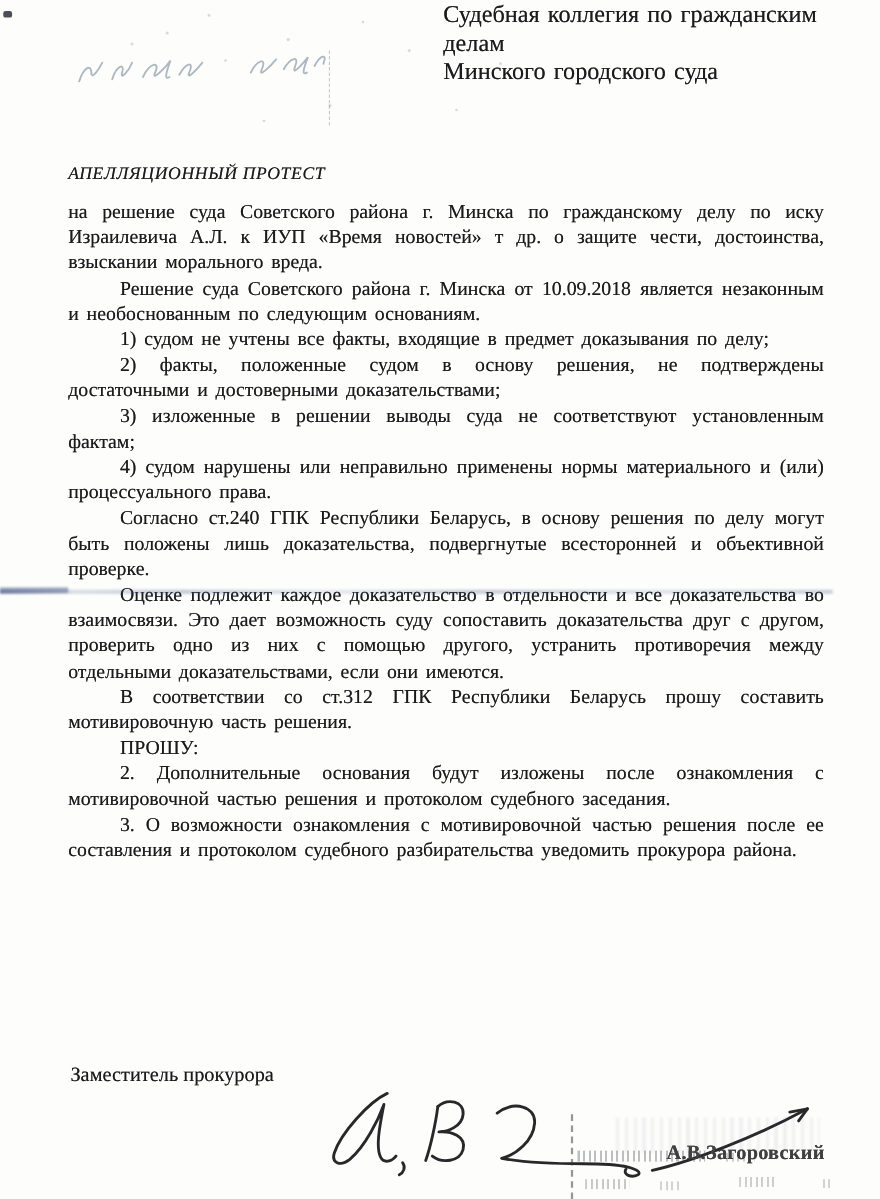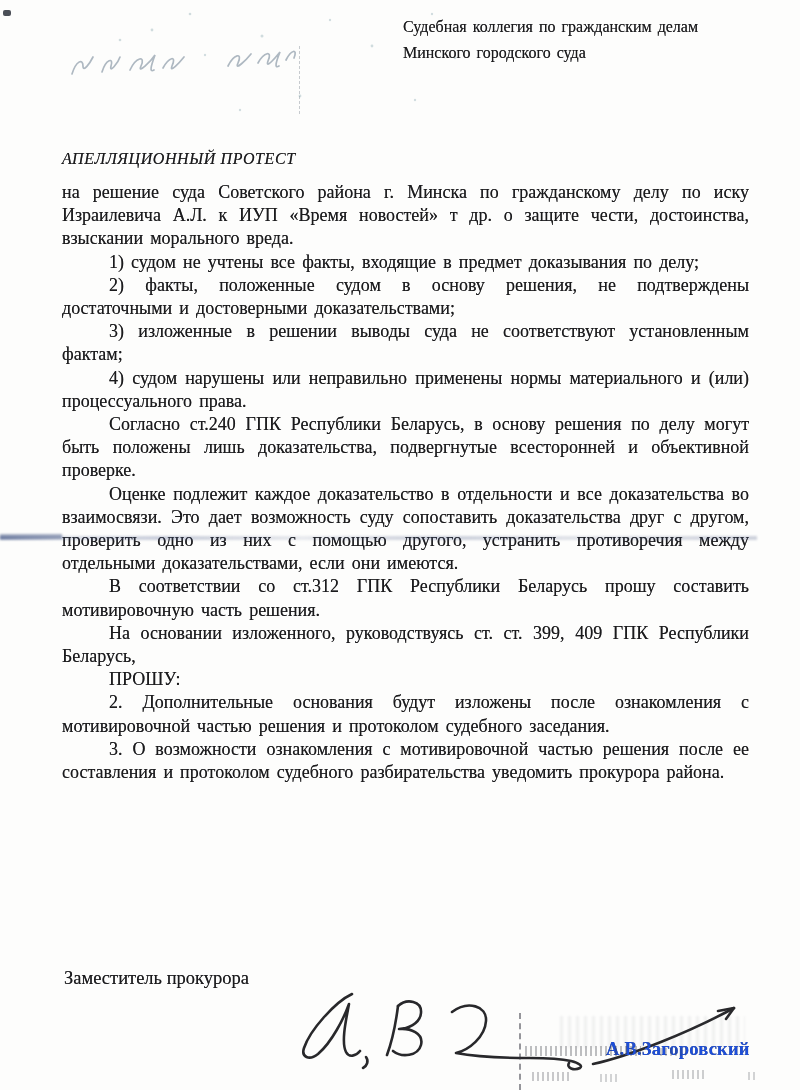--- a/index.html
+++ b/index.html
@@ -8,22 +8,22 @@
     width:800px;height:1090px;
     background:#fdfdfc;
     overflow:hidden;
     font-family:"Liberation Serif", serif;
     color:#1b1b1d;
   }
   .txt{ text-shadow:0 0 .45px rgba(10,10,15,.65); }
 
   
   .header{
-    position:absolute; left:403px; top:14px; width:350px;
-    font-size:16px; line-height:26px; word-spacing:2px;
+    position:absolute; left:403px; top:0; width:350px;
+    font-size:22px; line-height:26px; word-spacing:2px;
   }
 
   
   .title{
     position:absolute; left:62px; top:150px;
     font-size:16px; font-weight:normal; letter-spacing:.6px; margin:0;font-style:italic;
   }
 
   
   .body{
@@ -39,21 +39,21 @@
     position:absolute; left:64px; top:966px;
     font-size:18.5px; line-height:24px;text-align:center;
   }
   .sig-rank{
     position:absolute; left:64px; top:1033px;
     font-size:18.5px;
   }
   .sig-name{
     position:absolute; left:606px; top:1039px;
     font-size:18.5px; font-weight:bold; letter-spacing:.2px;
-    color:#1d4ed8;
+    color:#404040;
   }
 
   
   .streak{
     position:absolute; left:0; top:536px; width:757px; height:4px;
     background:linear-gradient(90deg,
       rgba(70,90,140,.55) 0%, rgba(70,90,140,.18) 9%,
       rgba(80,95,140,.30) 22%, rgba(80,95,140,.12) 40%,
       rgba(75,90,135,.28) 58%, rgba(70,85,130,.14) 78%,
       rgba(70,85,130,.26) 100%);
@@ -142,28 +142,28 @@
 
   <div class="header txt">
     <div>Судебная коллегия по гражданским делам</div>
     <div>Минского городского суда</div>
   </div>
 
   <h1 class="title txt">АПЕЛЛЯЦИОННЫЙ ПРОТЕСТ</h1>
 
   <div class="body txt">
     <p>на решение суда Советского района г. Минска по гражданскому делу по иску Израилевича А.Л. к ИУП «Время новостей» т др. о защите чести, достоинства, взыскании морального вреда.</p>
+    <p class="ind">Решение суда Советского района г. Минска от 10.09.2018 является незаконным и необоснованным по следующим основаниям.</p>
     <p class="ind">1) судом не учтены все факты, входящие в предмет доказывания по делу;</p>
     <p class="ind">2) факты, положенные судом в основу решения, не подтверждены достаточными и достоверными доказательствами;</p>
     <p class="ind">3) изложенные в решении выводы суда не соответствуют установленным фактам;</p>
     <p class="ind">4) судом нарушены или неправильно применены нормы материального и (или) процессуального права.</p>
     <p class="ind">Согласно ст.240 ГПК Республики Беларусь, в основу решения по делу могут быть положены лишь доказательства, подвергнутые всесторонней и объективной проверке.</p>
     <p class="ind">Оценке подлежит каждое доказательство в отдельности и все доказательства во взаимосвязи. Это дает возможность суду сопоставить доказательства друг с другом, проверить одно из них с помощью другого, устранить противоречия между отдельными доказательствами, если они имеются.</p>
     <p class="ind">В соответствии со ст.312 ГПК Республики Беларусь прошу составить мотивировочную часть решения.</p>
-    <p class="ind">На основании изложенного, руководствуясь ст. ст. 399, 409 ГПК Республики Беларусь,</p>
     <p class="ind">ПРОШУ:</p>
     <p class="ind">2. Дополнительные основания будут изложены после ознакомления с мотивировочной частью решения и протоколом судебного заседания.</p>
     <p class="ind">3. О возможности ознакомления с мотивировочной частью решения после ее составления и протоколом судебного разбирательства уведомить прокурора района.</p>
   </div>
 
   <div class="streak"></div>
   <div class="streak-dark-left"></div>
 
   <div class="sig-left txt">
     <div>Заместитель прокурора</div>

